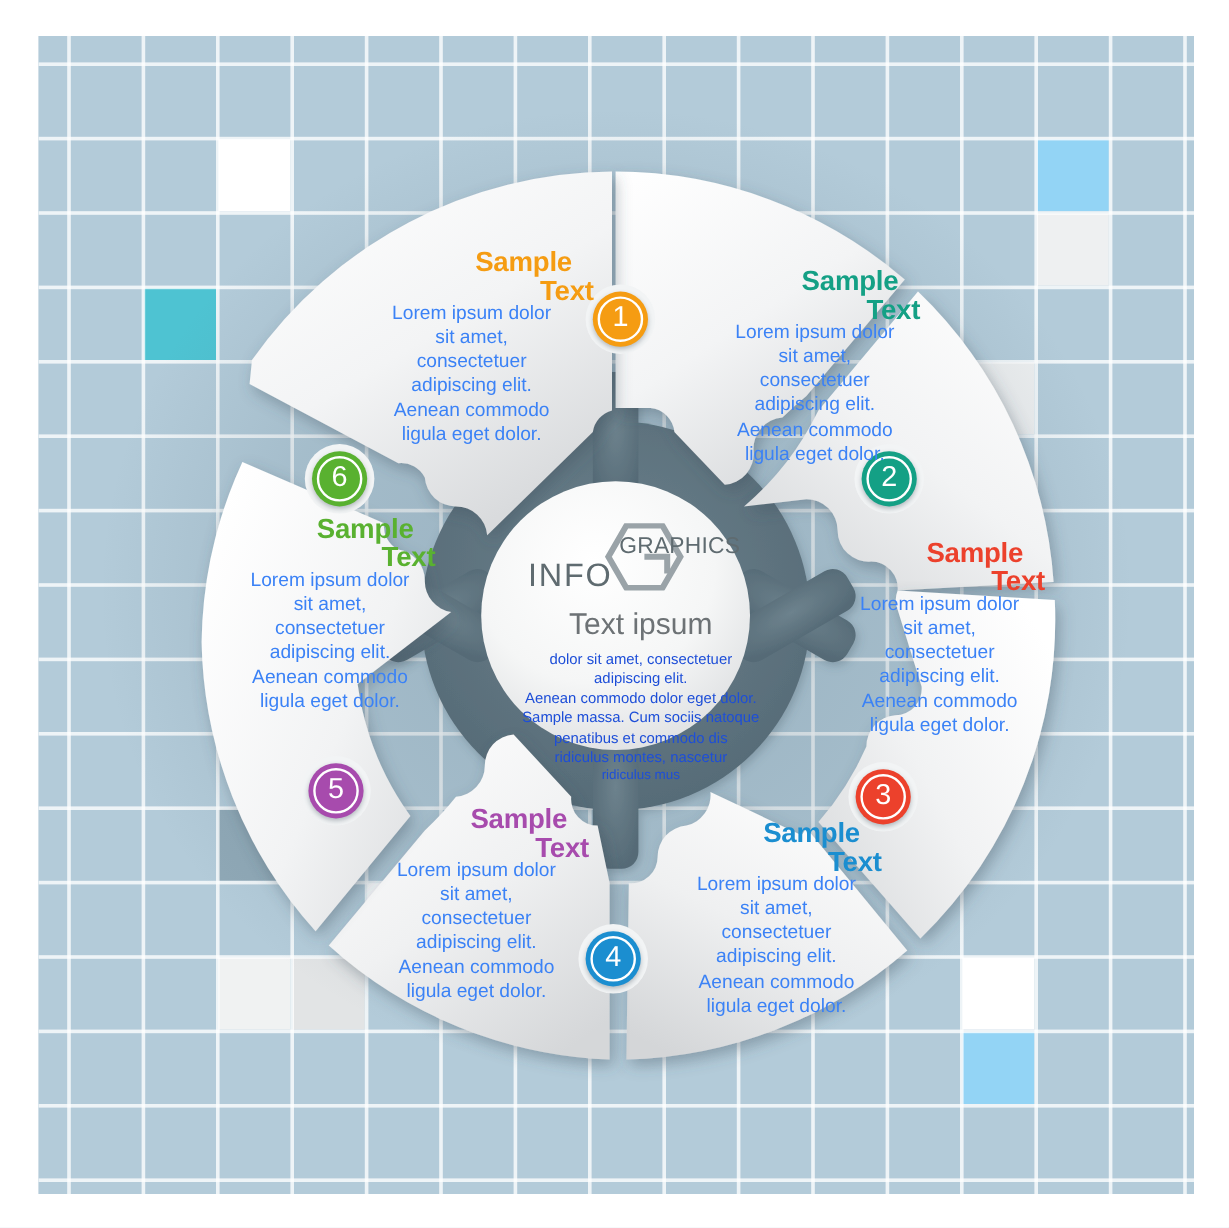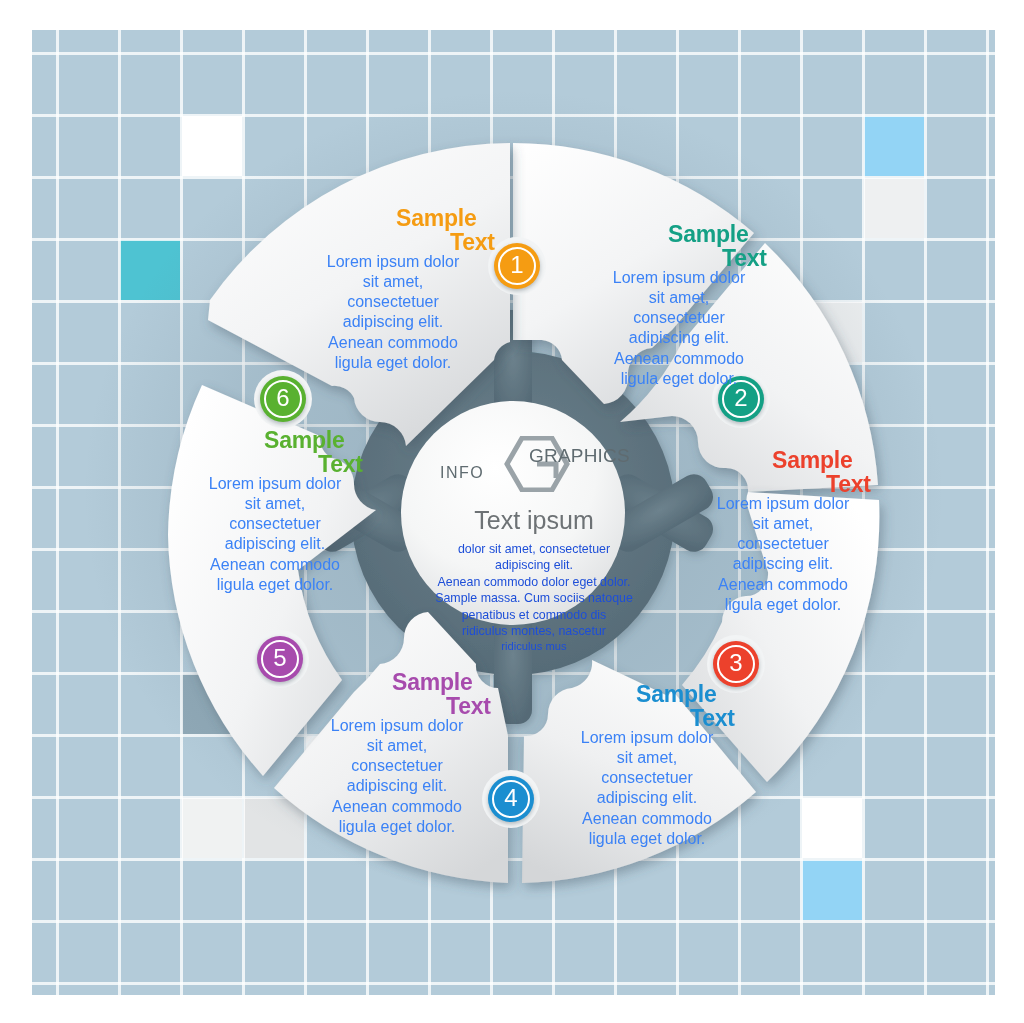--- a/index.html
+++ b/index.html
@@ -25,22 +25,22 @@
          box-shadow:0 2px 4px rgba(40,60,70,.32);}
   .badge i{position:absolute;left:4px;top:4px;width:38px;height:38px;border-radius:50%;
            border:2.2px solid #fff;box-sizing:border-box;}
   .badge b{position:relative;color:#fff;font-size:24px;font-weight:normal;line-height:1;
            font-family:"Liberation Sans",sans-serif;top:-1px;}
   .badge-ring{position:absolute;width:58px;height:58px;border-radius:50%;background:#f2f4f5;}
   #center{position:absolute;left:396px;top:378px;width:212px;height:212px;
           border-radius:50%;text-align:center;}
   #logo{position:relative;height:60px;margin-top:26px;}
   #logo .hexg{position:absolute;left:76px;top:2px;}
-  #logo .info{position:absolute;left:12px;top:30px;font-size:16px;letter-spacing:1.5px;color:#5f6b70;}
-  #logo .graphics{position:absolute;left:101px;top:11px;font-size:19px;letter-spacing:.2px;color:#5f6b70;}
+  #logo .info{position:absolute;left:12px;top:30px;font-size:27px;letter-spacing:1.5px;color:#5f6b70;}
+  #logo .graphics{position:absolute;left:88px;top:11px;font-size:19px;letter-spacing:.2px;color:#5f6b70;}
   #c-title{font-size:25px;color:#6d7275;margin-top:14px;line-height:1;}
   #c-body{font-size:12.4px;line-height:1.32;color:#1d4ed8;margin-top:8px;padding:0 6px;}
   #c-body .small{font-size:11.2px;}
 </style>
 </head>
 <body>
 
 <div id="stage">
 
   <div id="panel">

